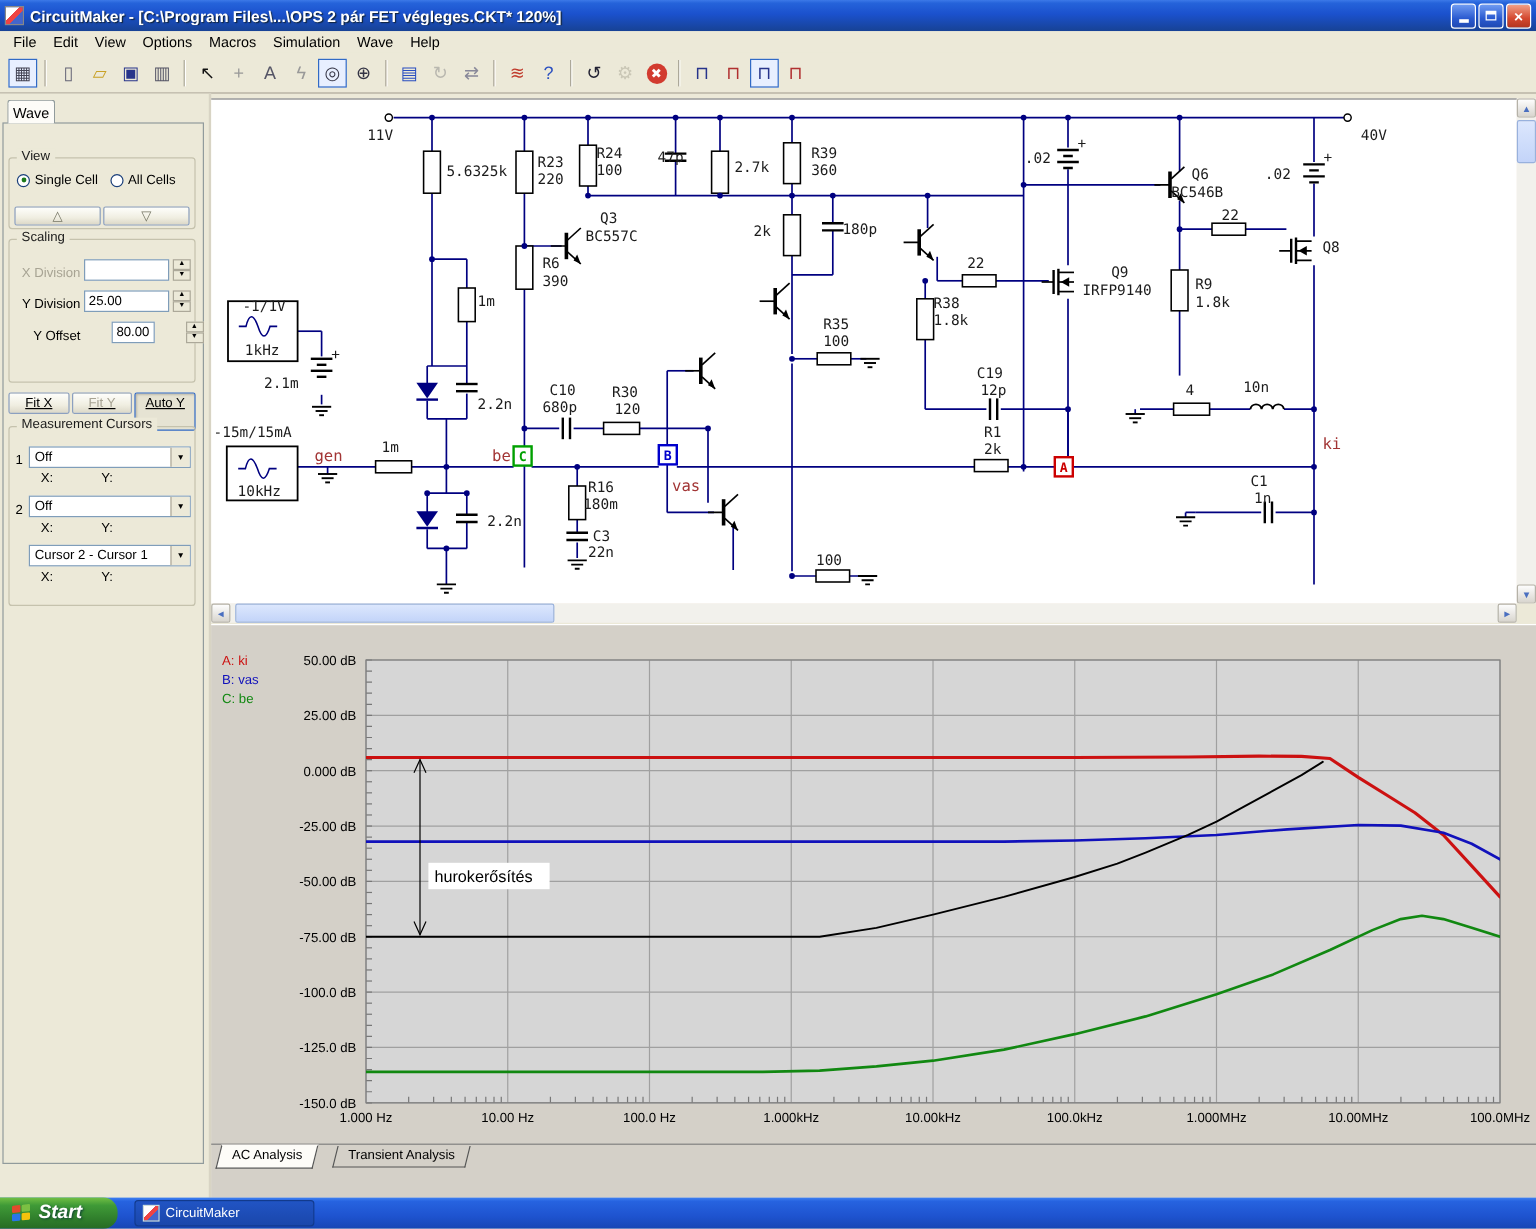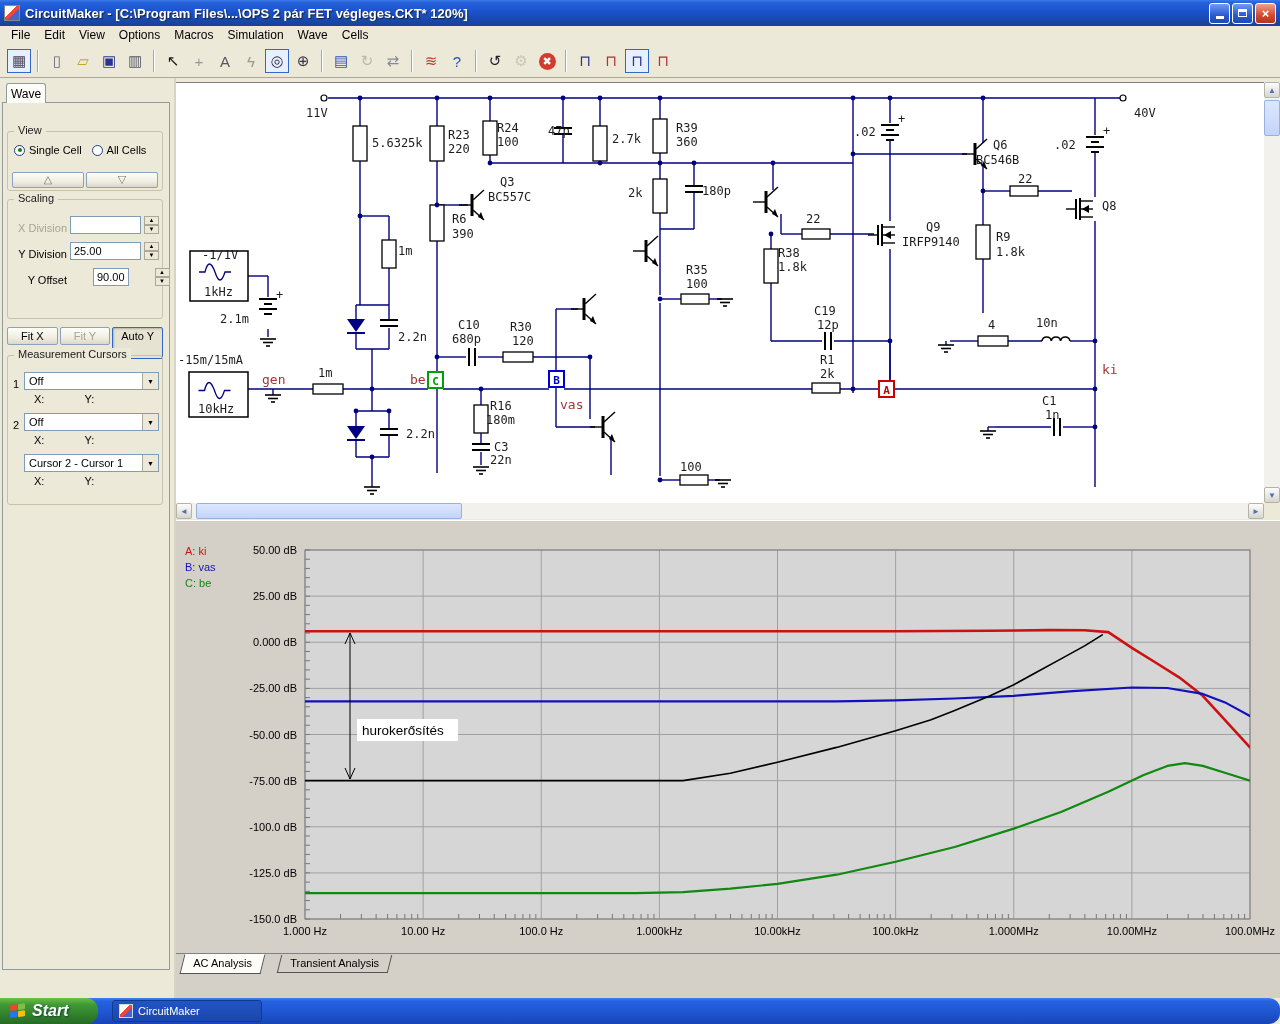--- a/index.html
+++ b/index.html
@@ -91,21 +91,21 @@
   #tabstrip { position:absolute; left:0; top:432px; width:1104px; height:22px;
     border-top:1px solid #808080; }
   .atab { position:absolute; top:1px; height:18px; padding:2px 10px; font-size:11px;
     border:1px solid #555; border-top:none; transform:skewX(-14deg); background:#d4d0c8; }
   .atab span { display:inline-block; transform:skewX(14deg); }
   .atab.active { background:#fdfcf8; border-top:1px solid #fdfcf8; margin-top:-1px; height:20px; z-index:2; }
 
   
   #taskbar { position:absolute; left:0; top:998px; width:1280px; height:26px;
     background:linear-gradient(180deg,#3e80f2 0%,#2663e0 12%,#1e53cf 60%,#1746b4 100%);
-    display:flex; align-items:stretch;border-radius:11px; }
+    display:flex; align-items:stretch; }
   #start-btn { width:98px; border-radius:0 12px 12px 0;
     background:linear-gradient(180deg,#71bf44 0%,#3f9a37 25%,#2f7d2b 70%,#266b24 100%);
     display:flex; align-items:center; gap:6px; padding-left:10px;
     color:#fff; font-size:16px; font-weight:bold; font-style:italic; text-shadow:1px 1px 2px #143; }
   .flag { width:16px; height:14px; display:grid; grid-template-columns:7px 7px; grid-template-rows:6px 6px;
     gap:1px; transform:skewY(-6deg); }
   .flag i { border-radius:1px; }
   #task-btn { margin-left:14px; margin-top:2px; margin-bottom:2px; width:150px;
     background:linear-gradient(180deg,#2154c4,#1a47ab); border:1px solid #123a8c; border-radius:3px;
     display:flex; align-items:center; gap:5px; padding-left:6px; color:#fff; font-size:11px; }
@@ -141,21 +141,21 @@
 </div>
 
 <div id="menubar">
   <span class="menu-item">File</span>
   <span class="menu-item">Edit</span>
   <span class="menu-item">View</span>
   <span class="menu-item">Options</span>
   <span class="menu-item">Macros</span>
   <span class="menu-item">Simulation</span>
   <span class="menu-item">Wave</span>
-  <span class="menu-item">Cells</span>
+  <span class="menu-item">Help</span>
 </div>
 
 <div id="toolbar">
     <div class="tb-btn pressed">
       <span style="color: rgb(68, 68, 85);">▦</span>
     </div>
     <div class="tb-sep"></div>
     <div class="tb-btn">
       <span style="color: rgb(102, 102, 119);">▯</span>
     </div>
@@ -260,29 +260,29 @@
       <div class="field-row" style="margin-top:4px;">
         <span class="field-lbl">Y Division</span>
         <div class="tbox">25.00</div>
         <div class="spin">
           <div>▲</div>
           <div>▼</div>
         </div>
       </div>
       <div class="field-row" style="margin-top:4px;gap:26px;">
         <span class="field-lbl">Y Offset</span>
-        <div class="tbox">90.00</div>
+        <div class="tbox">80.00</div>
         <div class="spin">
           <div>▲</div>
           <div>▼</div>
         </div>
       </div>
     </div>
 
-    <div style="position:absolute; left:4px; top:224px; width:156px; display:flex; gap:2px;">
+    <div style="position:absolute; left:4px; top:224px; width:156px; display:flex; gap:2px;text-decoration:underline;">
       <div class="btn" style="flex:1; height:18px; padding-top:2px;">Fit X</div>
       <div class="btn disabled" style="flex:1; height:18px; padding-top:2px;">Fit Y</div>
       <div class="btn pressed" style="flex:1; height:32px; padding-top:2px;">Auto Y</div>
     </div>
 
     <div class="groupbox" style="top:252px; height:150px;">
       <span class="gb-label">Measurement Cursors</span>
       <div class="field-row" style="margin-top:12px;">
         <span style="width:10px; text-align:center;">1</span>
         <div class="combo" style="flex:1;">

